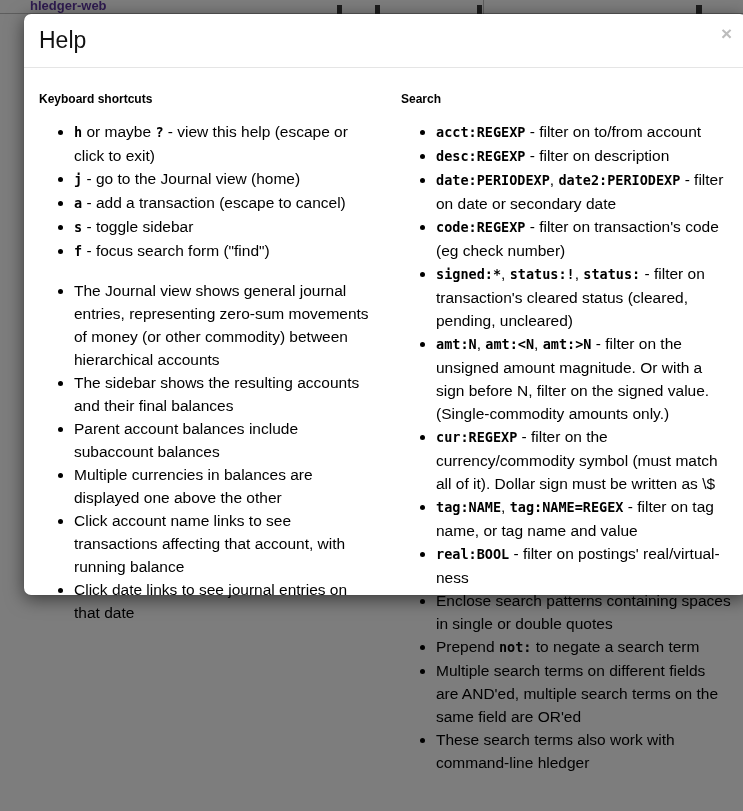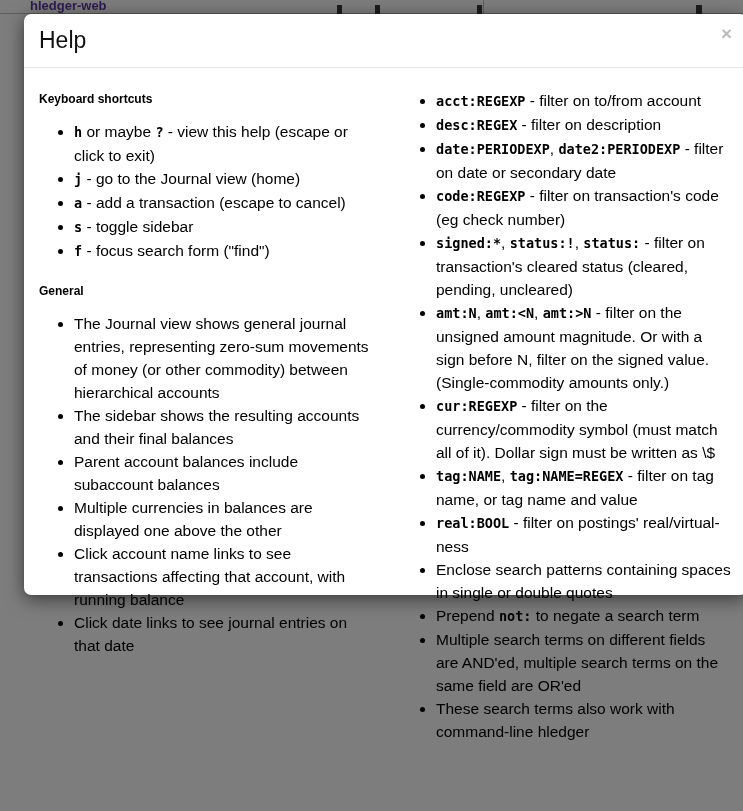--- a/index.html
+++ b/index.html
@@ -116,34 +116,34 @@
     <div class="columns">
       <div class="col-left">
           <h2 class="section-heading">Keyboard shortcuts</h2>
           <ul class="bullets">
             <li><code>h</code> or maybe <code>?</code> - view this help (escape or click to exit)</li>
             <li><code>j</code> - go to the Journal view (home)</li>
             <li><code>a</code> - add a transaction (escape to cancel)</li>
             <li><code>s</code> - toggle sidebar</li>
             <li><code>f</code> - focus search form ("find")</li>
           </ul>
-          <h2 class="section-heading">General</h2>
           <ul class="bullets">
             <li>The Journal view shows general journal entries, representing zero-sum movements of money (or other commodity) between hierarchical accounts</li>
             <li>The sidebar shows the resulting accounts and their final balances</li>
             <li>Parent account balances include subaccount balances</li>
             <li>Multiple currencies in balances are displayed one above the other</li>
             <li>Click account name links to see transactions affecting that account, with running balance</li>
             <li>Click date links to see journal entries on that date</li>
           </ul>
         </div>
       <div class="col-right">
+          <h2 class="section-heading">Search</h2>
           <ul class="bullets">
             <li><code>acct:REGEXP</code> - filter on to/from account</li>
-            <li><code>desc:REGEX</code> - filter on description</li>
+            <li><code>desc:REGEXP</code> - filter on description</li>
             <li><code>date:PERIODEXP</code>, <code>date2:PERIODEXP</code> - filter on date or secondary date</li>
             <li><code>code:REGEXP</code> - filter on transaction's code (eg check number)</li>
             <li><code>signed:*</code>, <code>status:!</code>, <code>status:</code> - filter on transaction's cleared status (cleared, pending, uncleared)</li>
             <li><code>amt:N</code>, <code>amt:&lt;N</code>, <code>amt:&gt;N</code> - filter on the unsigned amount magnitude. Or with a sign before N, filter on the signed value. (Single-commodity amounts only.)</li>
             <li><code>cur:REGEXP</code> - filter on the currency/commodity symbol (must match all of it). Dollar sign must be written as \$</li>
             <li><code>tag:NAME</code>, <code>tag:NAME=REGEX</code> - filter on tag name, or tag name and value</li>
             <li><code>real:BOOL</code> - filter on postings' real/virtual-ness</li>
             <li>Enclose search patterns containing spaces in single or double quotes</li>
             <li>Prepend <code>not:</code> to negate a search term</li>
             <li>Multiple search terms on different fields are AND'ed, multiple search terms on the same field are OR'ed</li>

